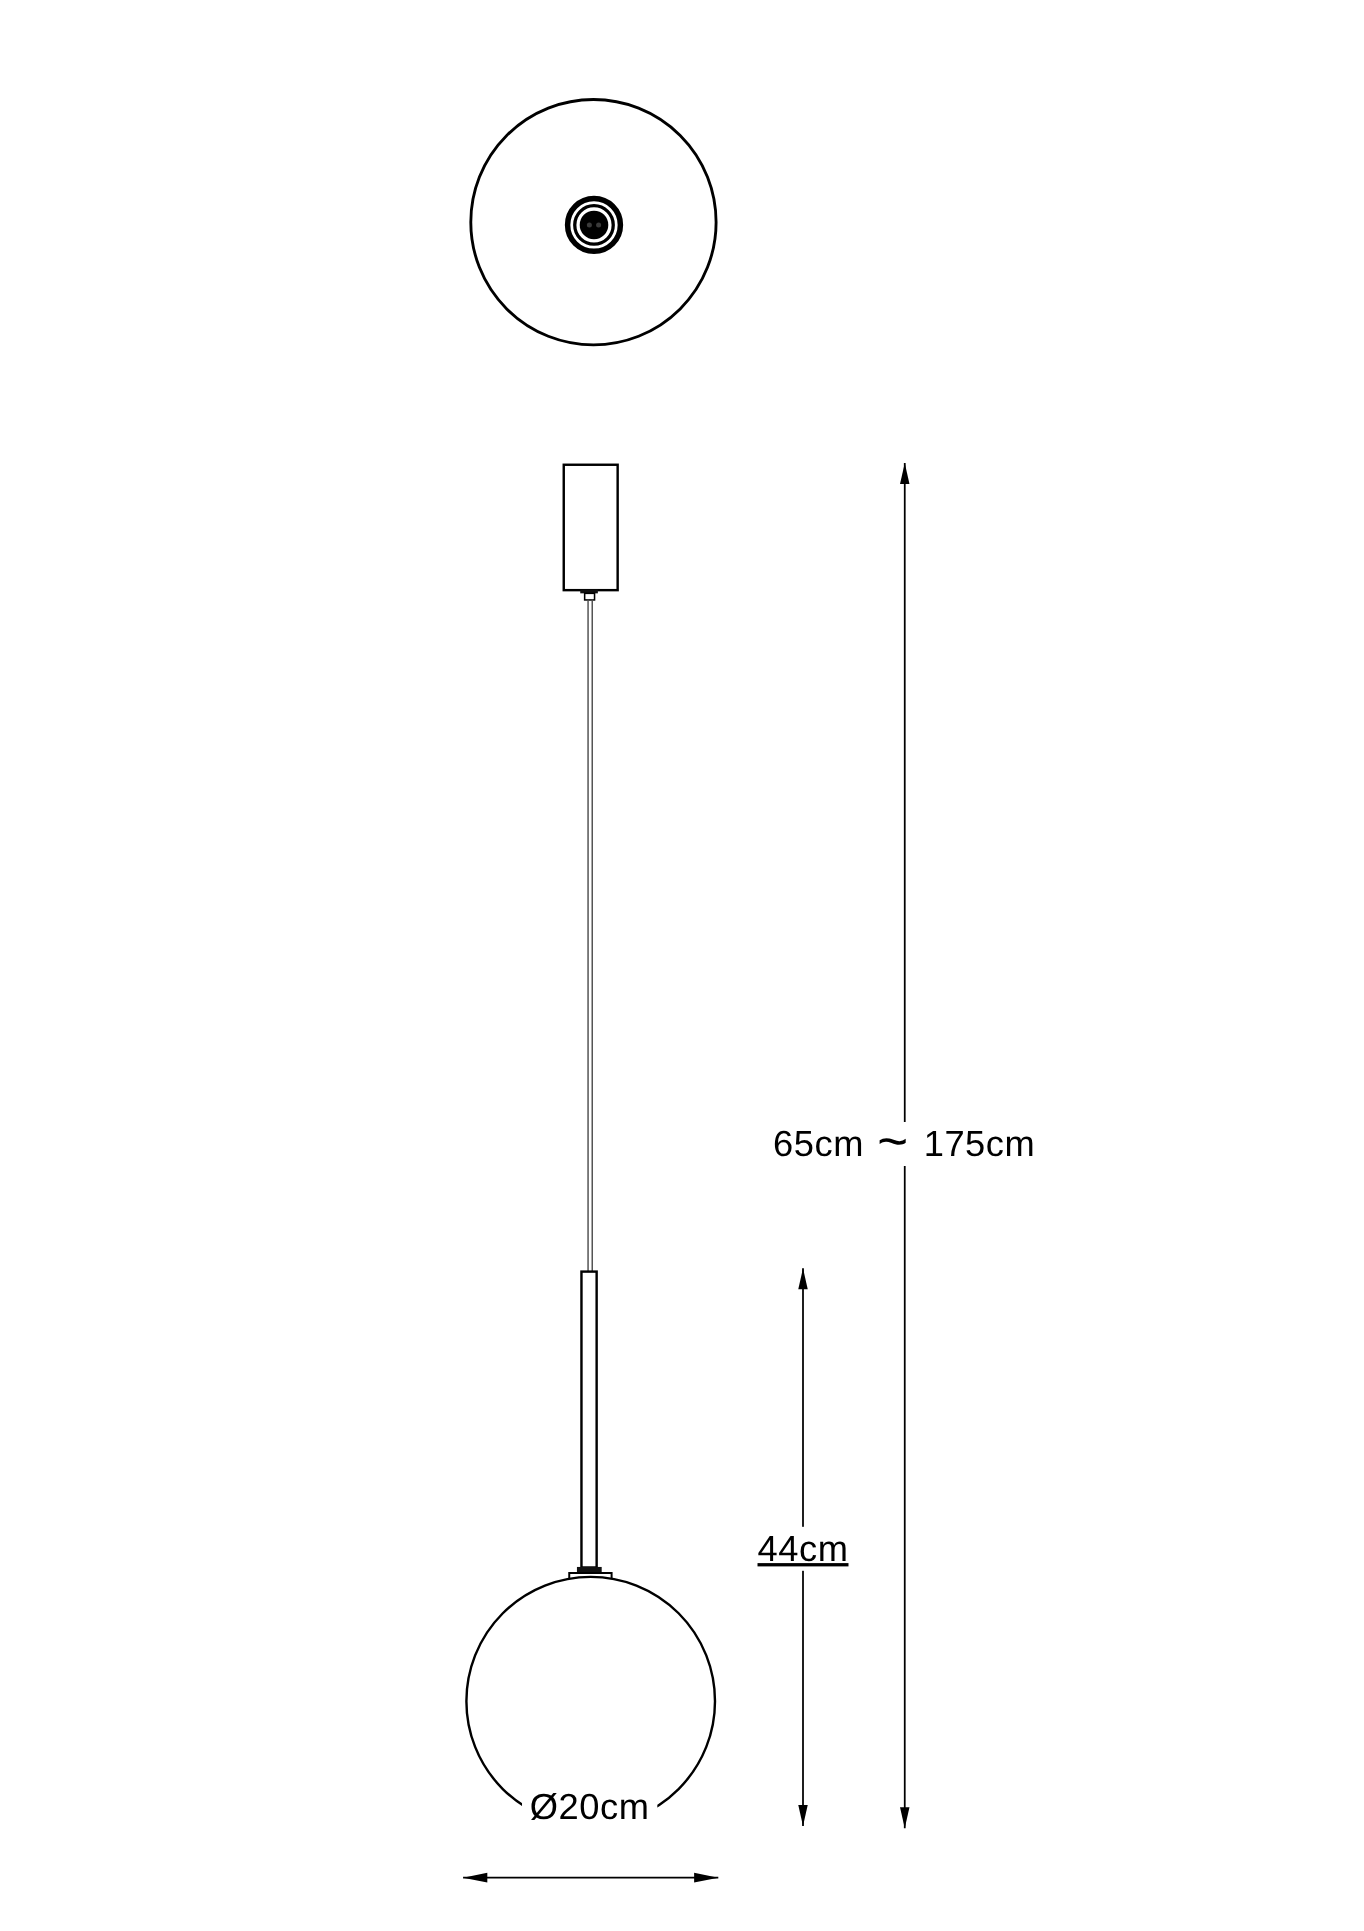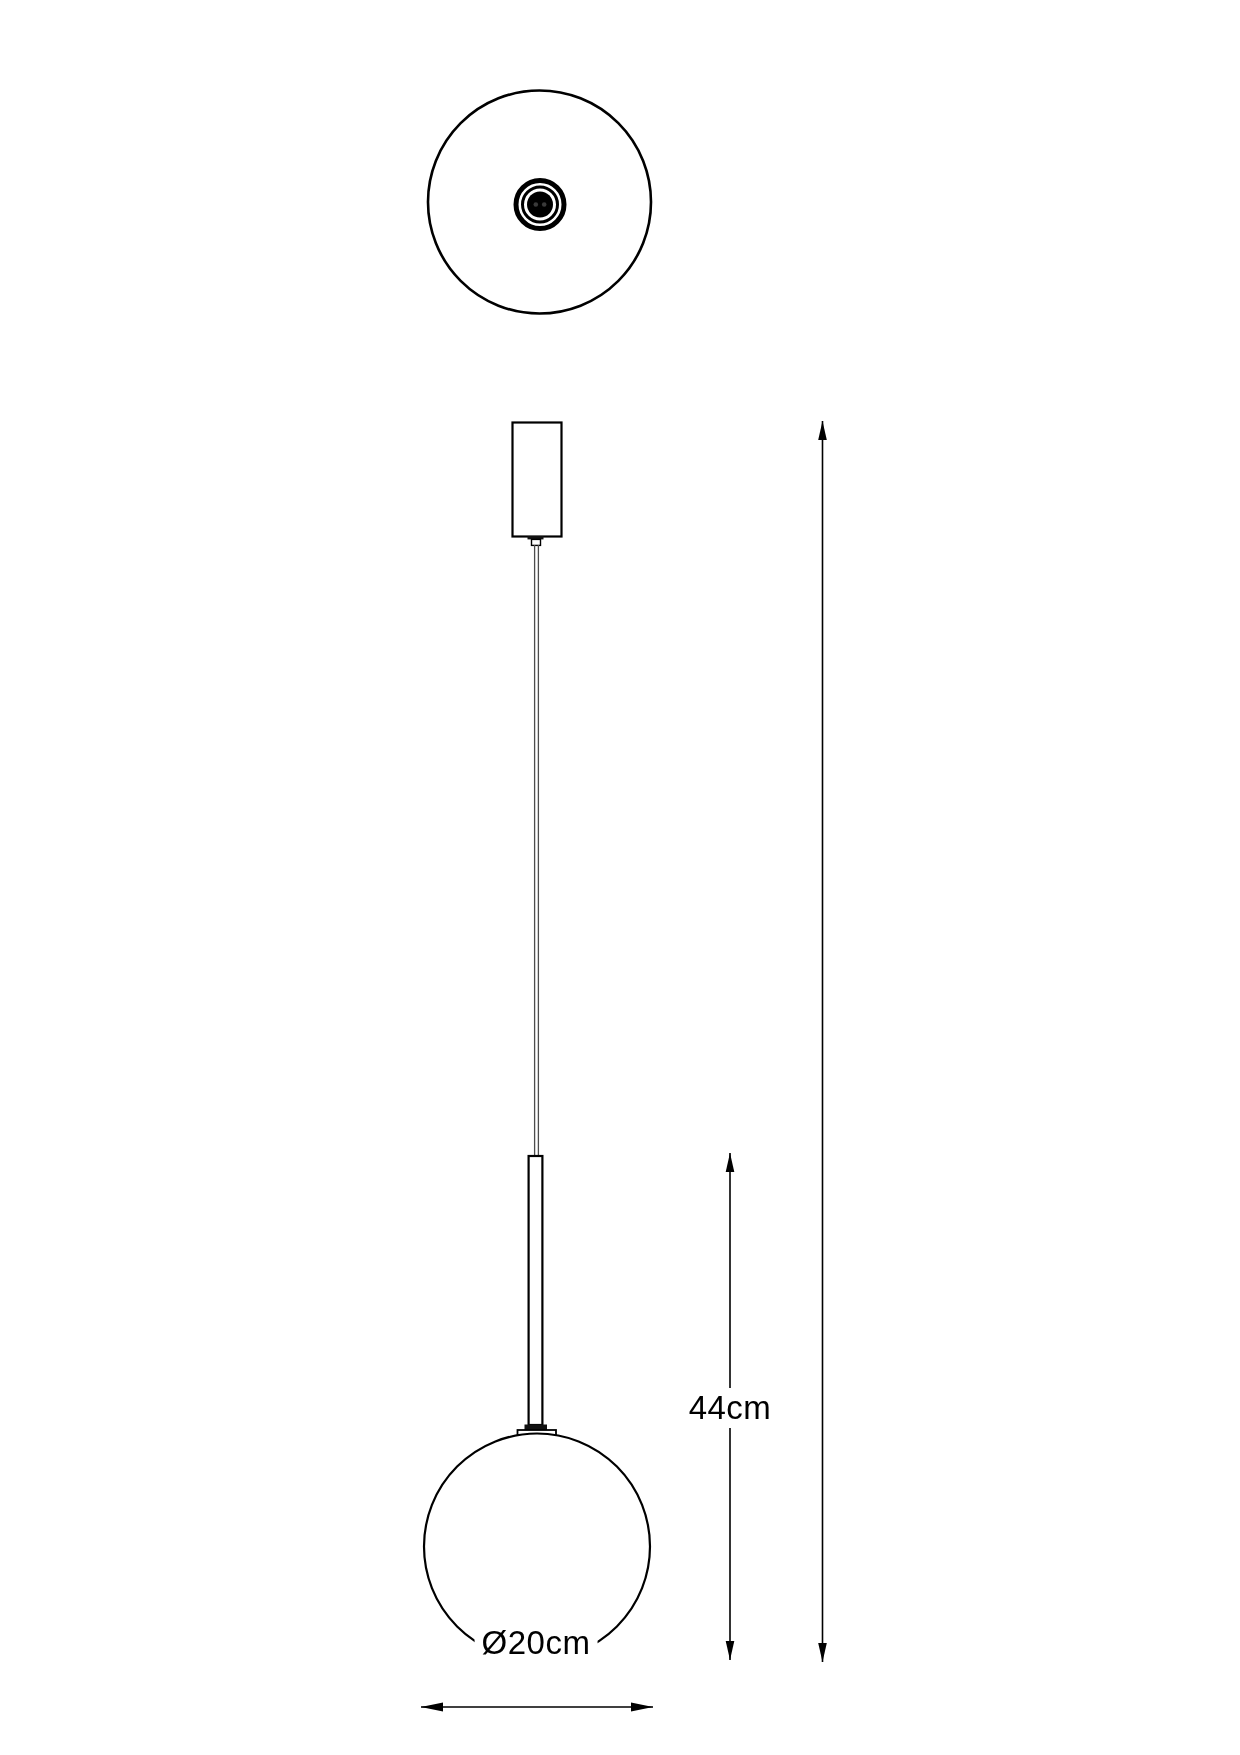--- a/index.html
+++ b/index.html
@@ -87,18 +87,22 @@
       <polygon class="arrow" points="730,1660 725.7,1641 734.3,1641"></polygon>
     </g>
 
     <g>
       <line x1="421" y1="1707" x2="653" y2="1707" class="dimline"></line>
       <polygon class="arrow" points="421,1707 443,1702.6 443,1711.4"></polygon>
       <polygon class="arrow" points="653,1707 631,1702.6 631,1711.4"></polygon>
     </g>
   </svg>
 
+  <div class="dim-label" style="left: 822px; top: 1040px;">
+    <span>65cm</span><span class="tilde">~</span>
+    <span>175cm</span>
+  </div>
 
-  <div class="dim-label" style="left: 730px; top: 1408px;">44cm</div>
+  <div class="dim-label" style="left: 730px; top: 1408px; text-decoration: underline;">44cm</div>
 
   <div class="dim-label" style="left: 536px; top: 1643px;">Ø20cm</div>
 
 </div>
 
 </body></html>

